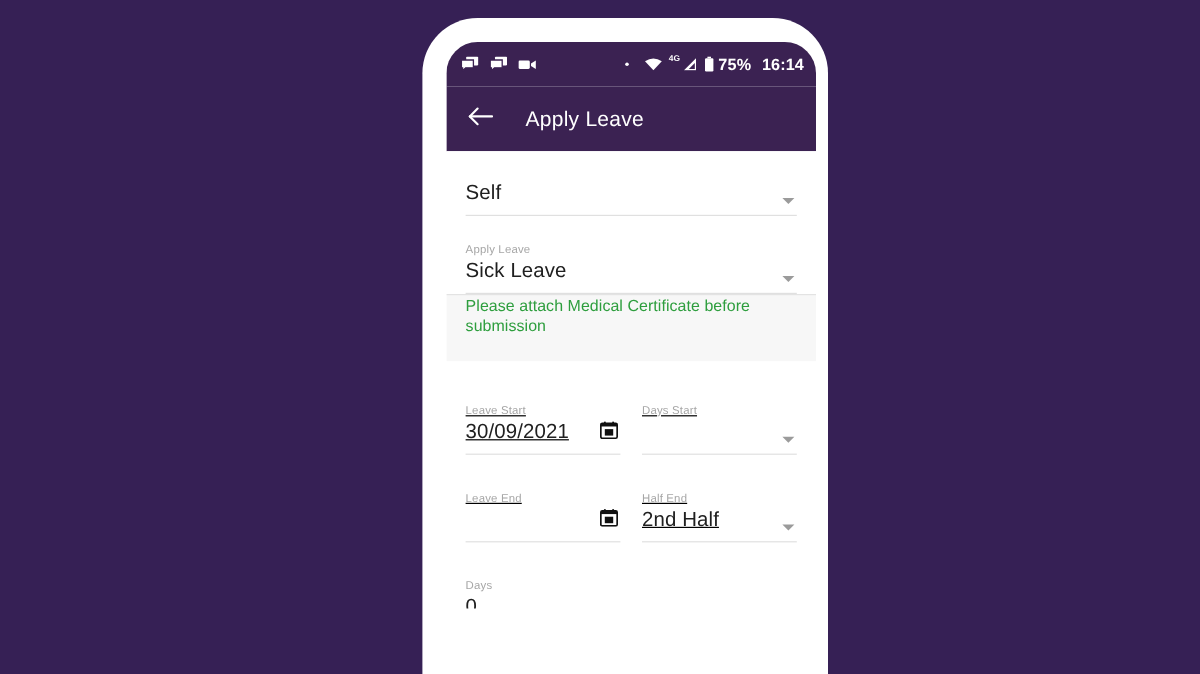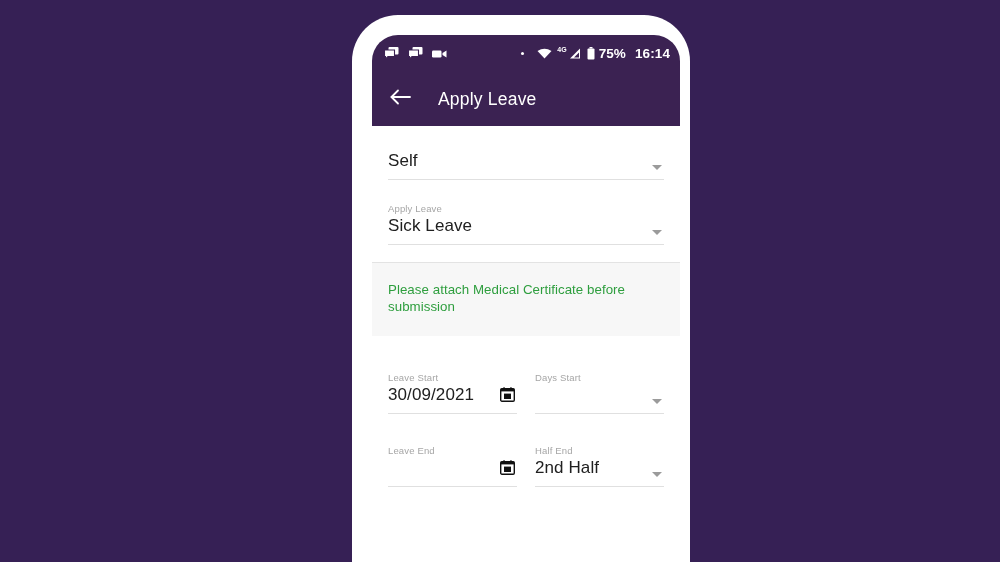--- a/index.html
+++ b/index.html
@@ -108,35 +108,35 @@
     position: absolute;
     right: 2px; bottom: 7px;
     cursor: pointer;
   }
   .field-gap { height: 14px; }
 
   
   .notice {
     background: #f7f7f7;
     border-top: 1px solid #e3e3e3;
-    margin-top: 17px;
-    padding: 18px 16px 20px 16px;
+    padding: 0 16px 20px 16px;
   }
   .notice-text {
     color: #2e9e3e;
     font-size: 13.3px;
     line-height: 1.32;
     letter-spacing: .05px;
   }
 
   
   .row {
     display: flex;
     gap: 18px;
     margin: 0 16px;
+    text-decoration: underline;
   }
   .row .field { margin: 0; flex: 1; min-width: 0; }
   .section-gap-lg { height: 27px; }
   .section-gap-md { height: 22px; }
 </style>
 </head>
 <body>
 
 <div id="phone-frame"></div>
 

